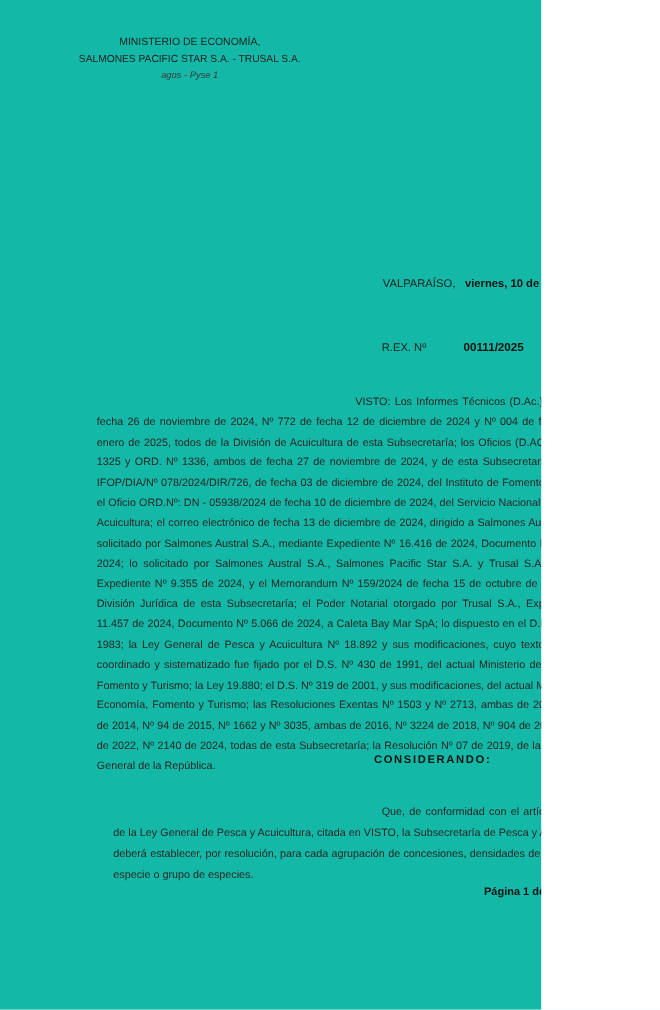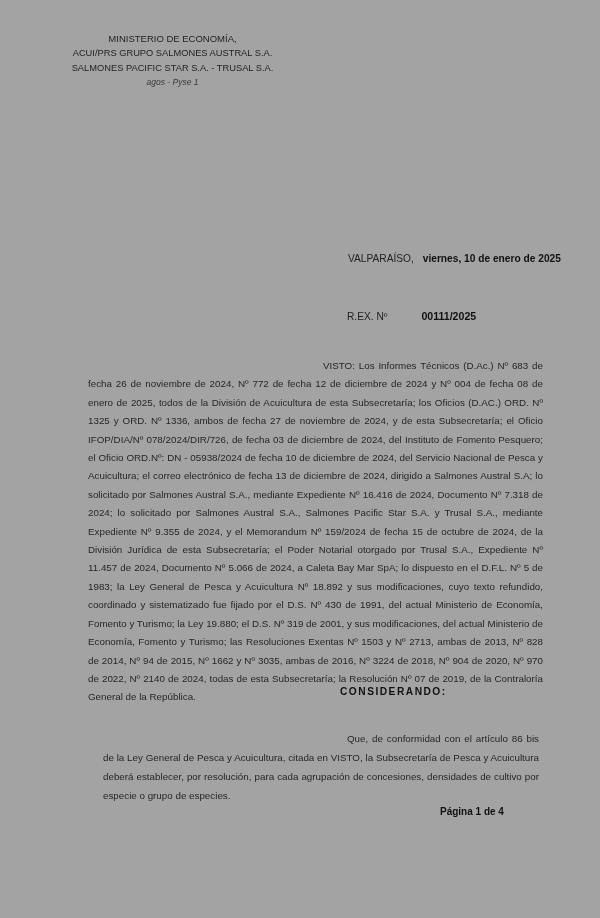--- a/index.html
+++ b/index.html
@@ -2,23 +2,23 @@
 <html><head>
 <meta charset="utf-8">
 <style>
   html, body {
     margin: 0;
     padding: 0;
     background: #ffffff;
   }
   .page {
     position: relative;
-    width: 600px;
+    width: 492px;
     height: 918px;
-    background: #a3a3a3;
+    background: #14b8a6;
     font-family: "Liberation Sans", sans-serif;
     color: #222222;
     overflow: hidden;
   }
 
   
   .letterhead {
     position: absolute;
     left: 30px;
     top: 32px;
@@ -121,21 +121,20 @@
     color: #111;
   }
 </style>
 </head>
 <body>
 
 <div class="page">
 
   <div class="letterhead">
     <div class="lh">MINISTERIO DE ECONOMÍA,</div>
-    <div class="lh-unit">ACUI/PRS GRUPO SALMONES AUSTRAL S.A.</div>
     <div class="lh-unit">SALMONES PACIFIC STAR S.A. - TRUSAL S.A.</div>
     <div class="lh-initials">agos - Pyse 1</div>
   </div>
 
 
   <div class="place-date">
     <span>VALPARAÍSO,</span>
     <span class="bold">viernes, 10 de enero de 2025</span>
   </div>
 

